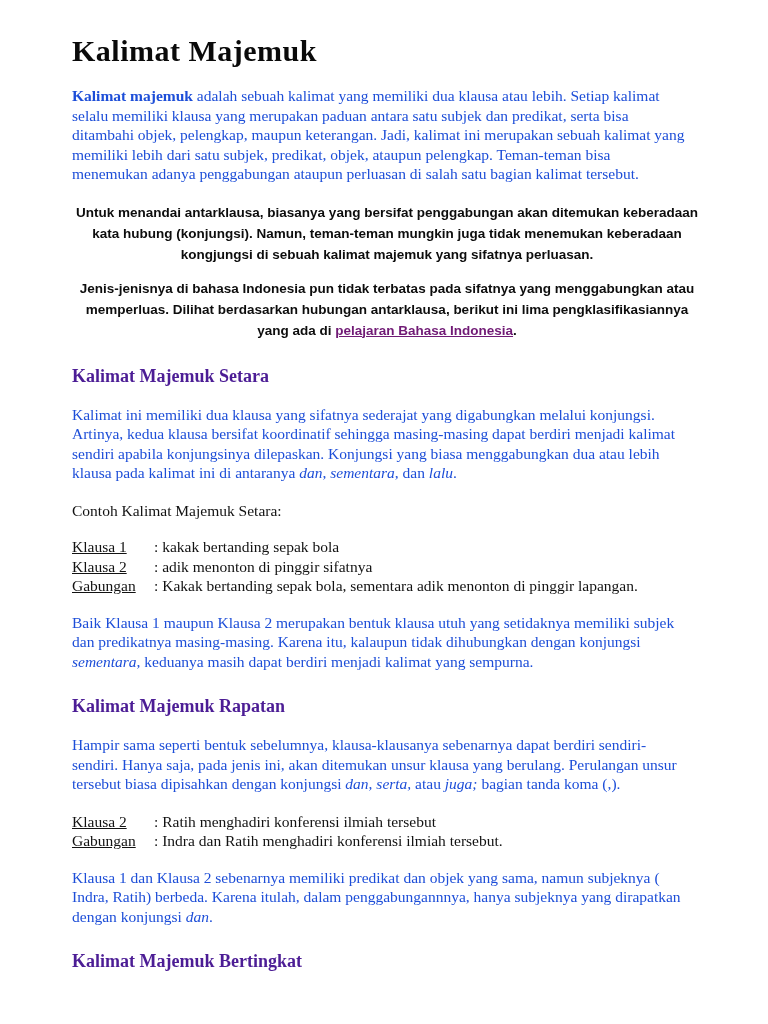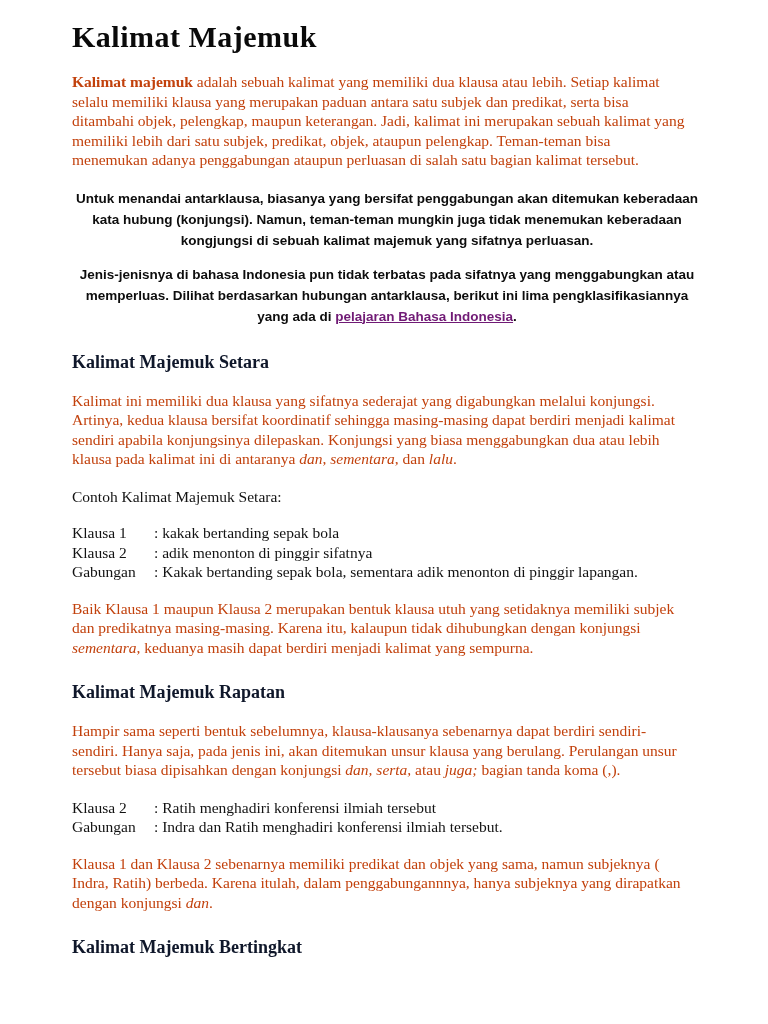--- a/index.html
+++ b/index.html
@@ -12,73 +12,74 @@
     height: 1024px;
     overflow: hidden;
     font-family: "Liberation Serif", serif;
     color: #121212;
   }
   .page {
     box-sizing: border-box;
     width: 768px;
     height: 932px;
     background: #ffffff;
-    padding: 20px 66px 0 72px;
+    padding: 34px 66px 0 72px;
   }
   .doc-title {
     font-family: "Liberation Serif", serif;
     font-size: 30px;
     font-weight: bold;
     color: #0a0a0a;
     margin: 0 0 18px 0;
     letter-spacing: 0.5px;
   }
   .p-serif {
     font-size: 15.5px;
     line-height: 19.5px;
     margin: 0 12px 18px 0;
-    color: #c2410c;
+    color: #1d4ed8;
   }
   .p-sans {
     font-family: "Liberation Sans", sans-serif;
     font-weight: bold;
     font-size: 13.5px;
     line-height: 21px;
     margin: 0 0 13px 0;
     color: #0d0d0d;
     text-align: center;
   }
   .p-sans a, .p-sans .doc-link {
     color: #701a75;
     text-decoration: underline;
     cursor: pointer;
   }
   .sec-heading {
     font-family: "Liberation Serif", serif;
     font-size: 18px;
     font-weight: bold;
-    color: #0f172a;
+    color: #4c1d95;
     margin: 25px 0 18px 0;
   }
   .contoh-line {
     font-size: 15.5px;
     line-height: 19.5px;
     margin: 0 0 17px 0;
   }
   .contoh-line .contoh-label { font-weight: normal; }
   .example-rows {
     margin: 0 0 17px 0;
   }
   .example-row {
     font-size: 15.5px;
     line-height: 19.5px;
   }
   .example-row .row-label {
     display: inline-block;
     width: 82px;
+    text-decoration: underline;
   }
   em { font-style: italic; font-family: Liberation Serif, serif; }
   strong { font-weight: bold; }
 </style>
 </head>
 <body>
 
 <div class="page">
 
   <h1 class="doc-title">Kalimat Majemuk</h1>

